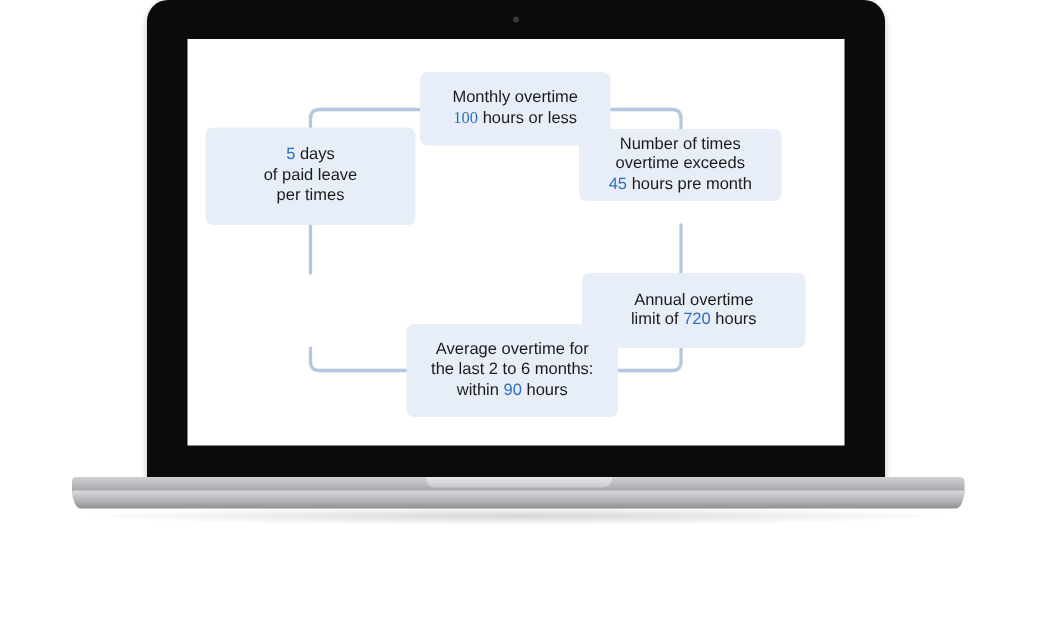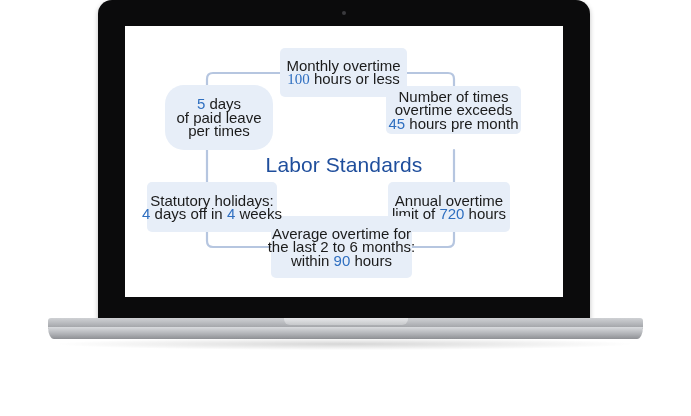--- a/index.html
+++ b/index.html
@@ -55,36 +55,36 @@
 
   
   #diagram{position:absolute;left:0;top:0;width:438px;height:271px;}
   #connectors{position:absolute;left:0;top:0;width:438px;height:271px;}
 
   .node{
     position:absolute;
     background:#e7eef8;
     border-radius:5px;
     color:#1b1b1b;
-    font-size:15px;
+    font-size:11px;
     line-height:13.5px;
     text-align:center;
     display:flex;align-items:center;justify-content:center;
     padding:0 7px;
     box-sizing:border-box;
     white-space:nowrap;
   }
   .node .num{color:#2f6fc0;}
 
   #node-monthly-overtime{left:155px;top:22px;width:127px;height:49px;}
   #node-overtime-count  {left:261px;top:60px;width:135px;height:48px;}
-  #node-annual-limit    {left:263px;top:156px;width:122px;height:50px;}
+  #node-annual-limit    {left:263px;top:156px;width:149px;height:50px;}
   #node-average-overtime{left:146px;top:190px;width:141px;height:62px;}
   #node-statutory       {left:22px;top:156px;width:130px;height:50px;}
-  #node-paid-leave      {left:40px;top:59px;width:108px;height:65px;border-radius:19px;}
+  #node-paid-leave      {left:12px;top:59px;width:140px;height:65px;}
 
   #center-title{
     position:absolute;left:109px;top:108px;width:220px;height:60px;
     display:flex;flex-direction:column;align-items:center;justify-content:center;
     color:#1f4e9c;
     font-size:21px;
     line-height:25px;
     font-weight:400;
     text-align:center;
     letter-spacing:.1px;
@@ -128,32 +128,26 @@
         </div>
 
         <div class="node" id="node-annual-limit" style="background: rgb(231, 238, 248);">
           <span><span>Annual overtime</span><br><span>limit of </span><span class="num" style="color: rgb(47, 111, 192); margin-top: 36px;">720</span><span> hours</span></span>
         </div>
 
         <div class="node" id="node-average-overtime" style="background: rgb(231, 238, 248); justify-content: center;">
           <span><span>Average overtime for</span><br><span>the last 2 to 6 months:</span><br><span>within </span><span class="num" style="color: rgb(47, 111, 192);">90</span><span> hours</span></span>
         </div>
 
-        <div class="node" id="node-statutory" style="background: rgb(231, 238, 248);">
-          <span>
-            Statutory holidays:<br><span class="num" style="color: rgb(47, 111, 192);">4</span> days off in <span class="num" style="color: rgb(47, 111, 192);">4</span> weeks
-          </span>
-        </div>
 
         <div class="node" id="node-paid-leave" style="background: rgb(231, 238, 248);">
           <span><span class="num" style="color: rgb(47, 111, 192);">5</span><span> days</span><br><span>of paid leave</span><br><span>per times</span></span>
         </div>
 
         <div id="center-title" style="color: rgb(31, 78, 156);">
-          <span>Labor Standards</span>
         </div>
 
       </div>
     </div>
   </div>
 
   <div id="laptop-base">
     <div id="base-top">
       <div id="base-notch"></div>
     </div>

